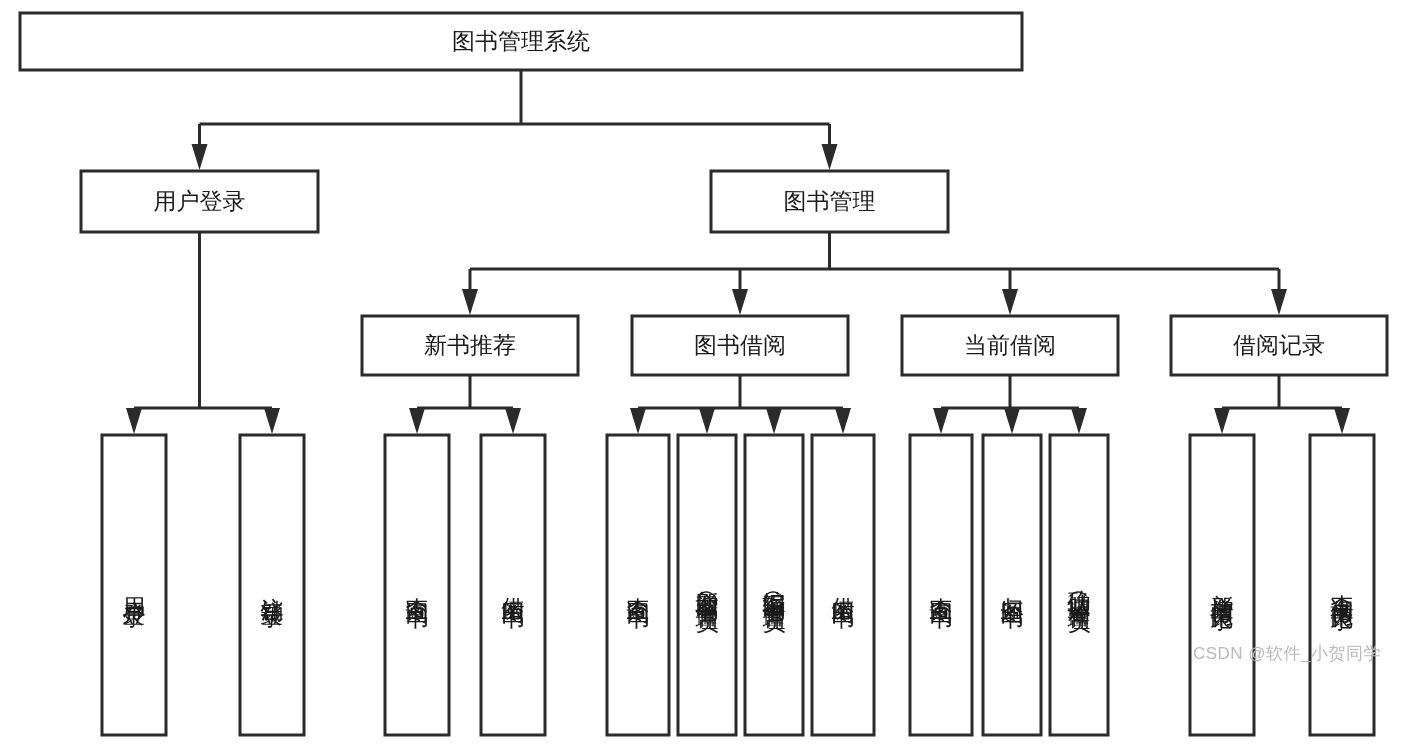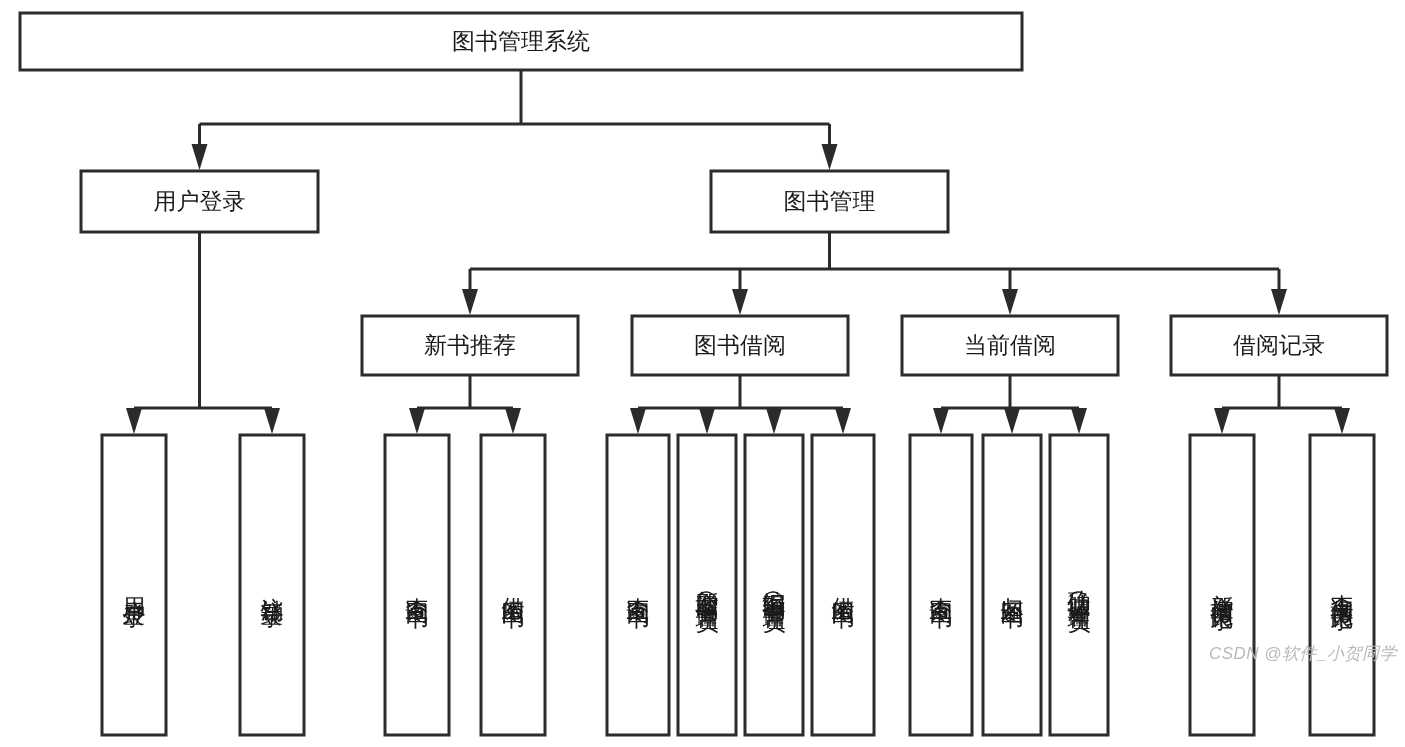--- a/index.html
+++ b/index.html
@@ -31,24 +31,24 @@
     writing-mode:vertical-rl;
     text-orientation:upright;
     font-family:"Liberation Sans","DejaVu Sans",sans-serif;
     font-size:23px;
     line-height:1.18;
     letter-spacing:3px;
     color:#1a1a1a;
     white-space:nowrap;
   }
   #watermark{
-    position:absolute;right:8px;bottom:6px;
+    position:absolute;right:24px;bottom:6px;
     font-family:"Liberation Sans","DejaVu Sans",sans-serif;
     font-size:17px;color:#b9b9b9;letter-spacing:.5px;
-    user-select:none;pointer-events:none;font-style:italic;
+    user-select:none;pointer-events:none;
   }
 </style>
 </head>
 <body>
 
 <div id="diagram-root">
 
   <svg id="flow" viewBox="0 0 1405 747">
     <g id="edges-layer">
         <line x1="521" y1="70" x2="521" y2="124" class="connector"></line>

